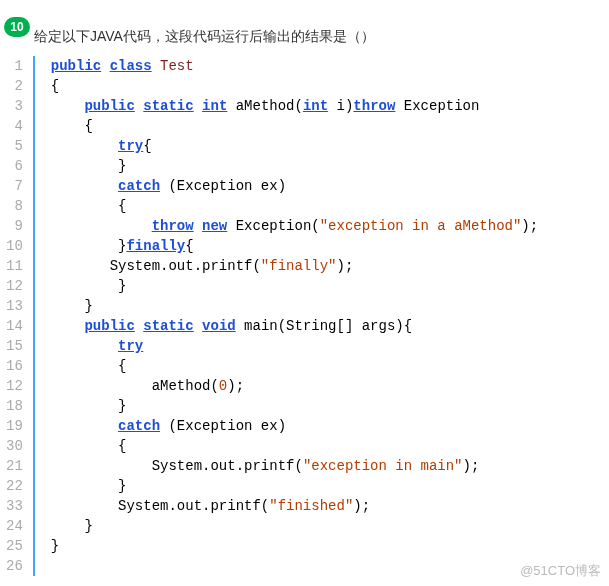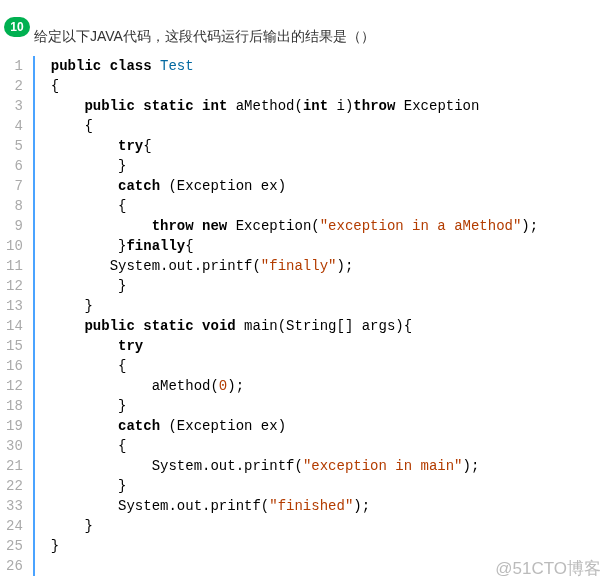--- a/index.html
+++ b/index.html
@@ -48,29 +48,29 @@
     padding: 0 10px 0 4px;
     user-select: none;
     border-right: 2px solid #4aa3ff;
     min-width: 32px;
   }
   .code {
     padding-left: 16px;
     flex: 1;
   }
   .line { white-space: pre; height: 20px; }
-  .kw  { color: #000000; font-weight: bold; }
+  .kw  { color: #1d4ed8; font-weight: bold; text-decoration: underline; }
   .str { color: #b33c00; }
   .num { color: #b33c00; }
-  .cls { color: #0369a1; text-align: right; }
+  .cls { color: #7f1d1d; text-align: right; }
   .watermark {
     position: absolute;
     right: 8px;
     bottom: 6px;
-    font-size: 17px;
+    font-size: 13px;
     color: #bbb;
   }
 </style>
 </head>
 <body>
 
 <div class="header">
   <span class="qnum">10</span>
   <span class="qtext">给定以下JAVA代码，这段代码运行后输出的结果是（）</span>
 </div>

